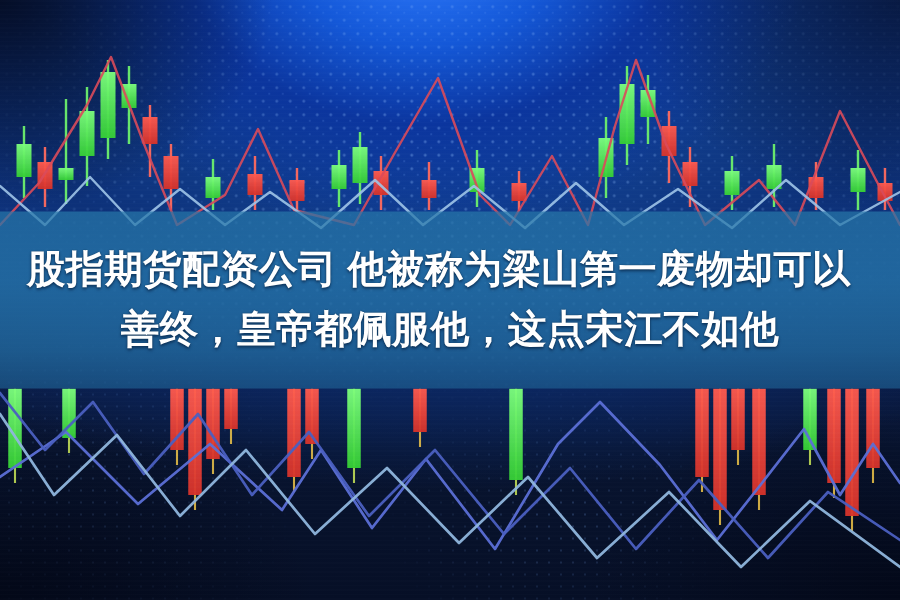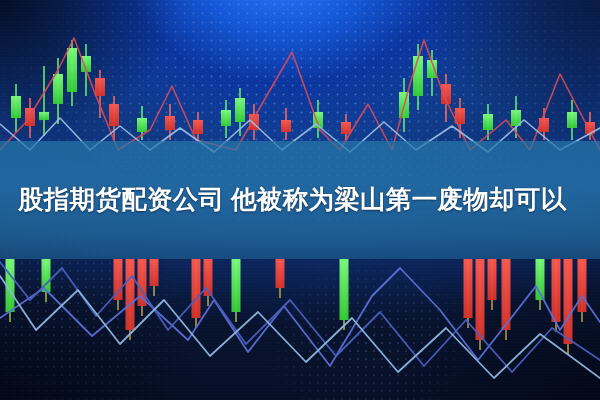--- a/index.html
+++ b/index.html
@@ -54,21 +54,21 @@
 
   
   #headline-band{
     position:absolute;left:0;right:0;top:141px;height:118px;
     background:linear-gradient(180deg,
         rgba(38,118,168,.72) 0%,
         rgba(40,124,174,.70) 40%,
         rgba(36,112,162,.70) 78%,
         rgba(30,96,146,.66) 100%);
     display:flex;flex-direction:column;align-items:center;justify-content:center;
-    box-sizing:border-box;padding:0 8px;font-family:Liberation Serif, serif;
+    box-sizing:border-box;padding:0 8px;
   }
   .headline-line{
     color:#ffffff;font-weight:bold;font-size:25.5px;line-height:40px;
     letter-spacing:.3px;white-space:nowrap;
     text-shadow:0 1px 2px rgba(0,20,50,.55), 0 0 1px rgba(0,0,0,.4);
   }
   #line1{align-self:flex-start;padding-left:10px;}
   #line2{align-self:center;}
 </style>
 </head>
@@ -203,15 +203,16 @@
         <polyline points="0,318 44,288 92,336 140,296 188,340 214,300 248,352 284,306 330,366 372,296 400,268 440,310 478,360 508,322 536,286 560,330 582,296 600,322" fill="none" stroke="#5b6fd6" stroke-width="1.8" stroke-linejoin="round" stroke-linecap="round" opacity="0.95"></polyline>
         <polyline points="0,262 30,300 62,268 96,316 132,276 168,330 206,288 246,344 290,300 336,356 380,312 424,366 466,320 512,372 552,328 600,360" fill="none" stroke="#4a5fc0" stroke-width="1.8" stroke-linejoin="round" stroke-linecap="round" opacity="0.95"></polyline>
         <polyline points="0,276 36,330 78,290 120,344 164,300 210,356 258,312 306,362 352,318 398,372 446,328 494,378 540,334 600,378" fill="none" stroke="#8fb6dd" stroke-width="1.8" stroke-linejoin="round" stroke-linecap="round" opacity="0.95"></polyline>
       </g>
   </svg>
 
   <div class="layer" id="grain"></div>
 
   <div id="headline-band">
     <div class="headline-line" id="line1">股指期货配资公司 他被称为梁山第一废物却可以</div>
+    <div class="headline-line" id="line2">善终，皇帝都佩服他，这点宋江不如他</div>
   </div>
 
 </div>
 
 </body></html>

